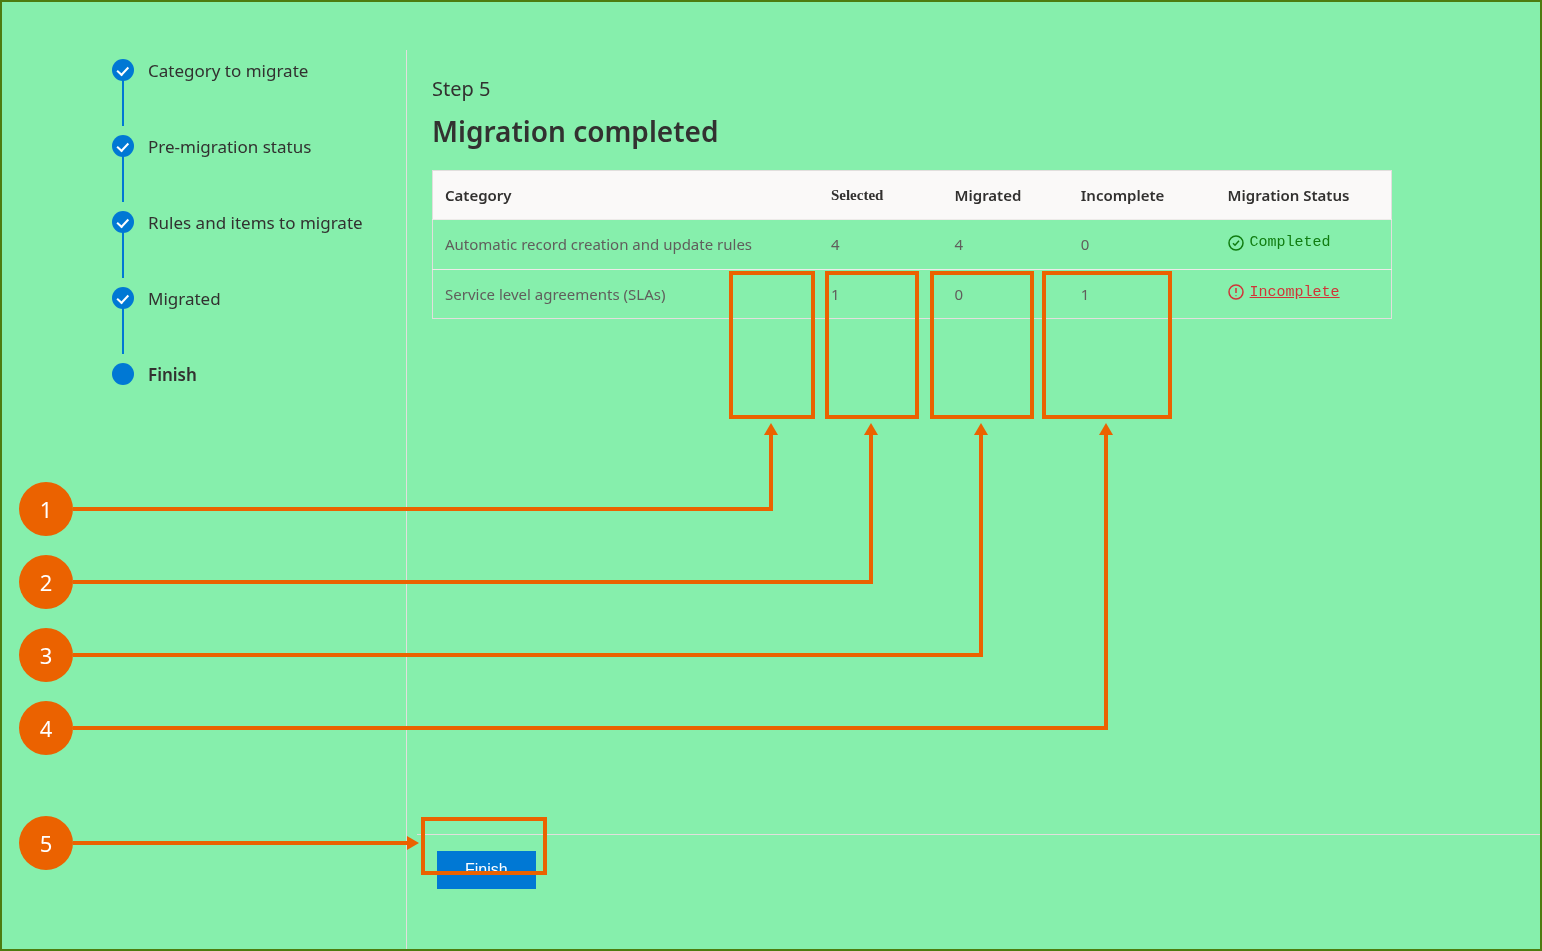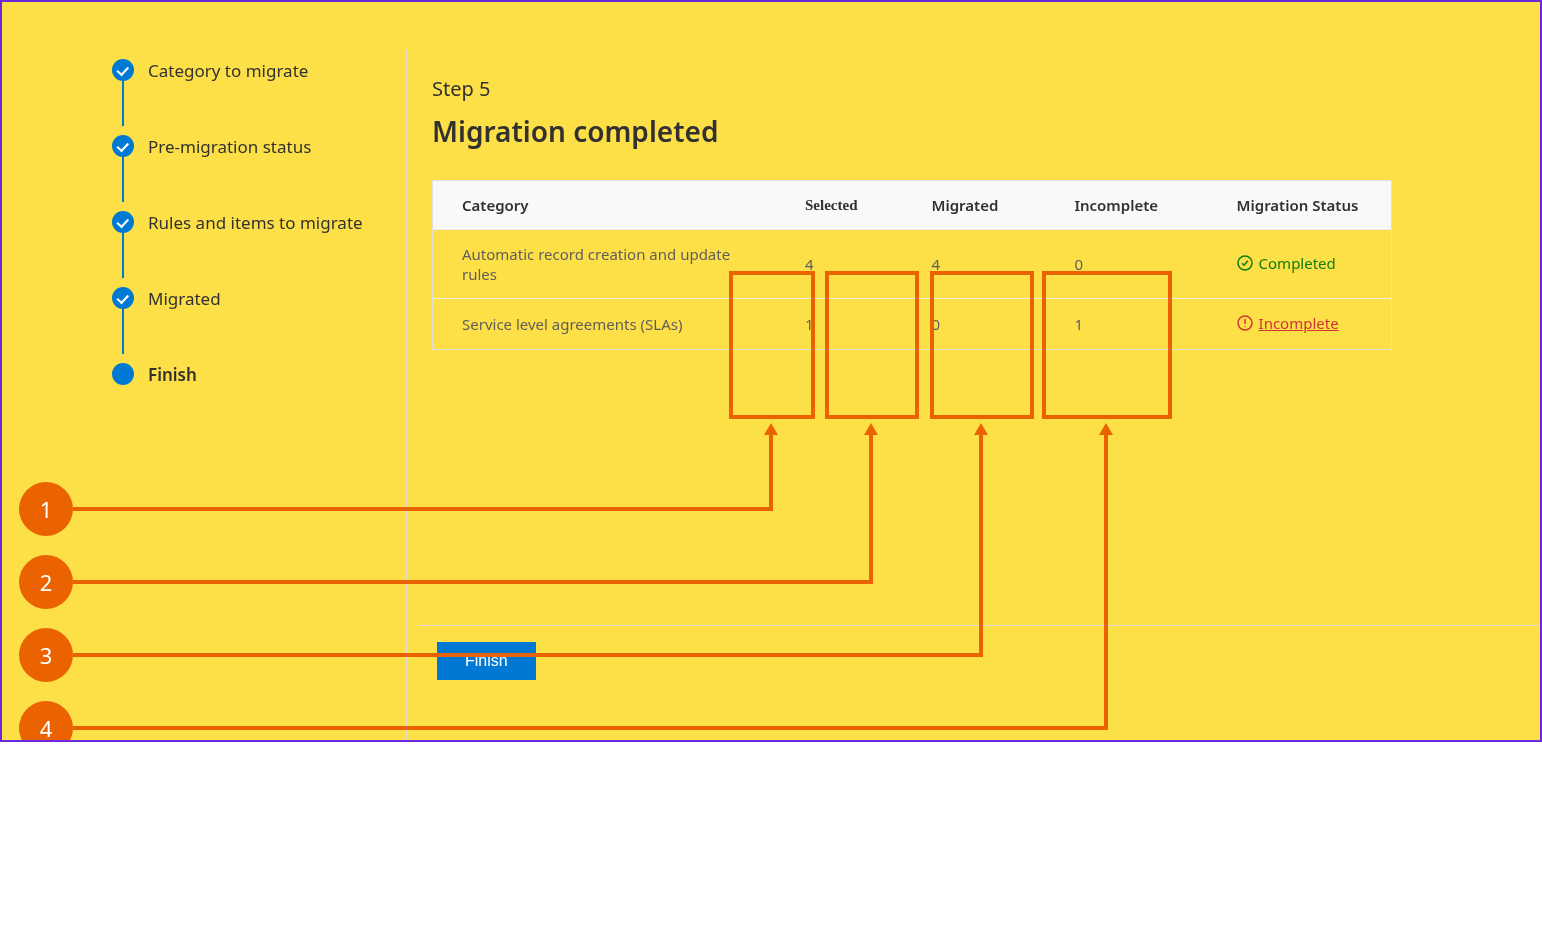--- a/index.html
+++ b/index.html
@@ -1,51 +1,51 @@
 <!DOCTYPE html>
 <html><head>
 <meta charset="utf-8">
 <style>
   * { box-sizing: border-box; }
   html, body { margin:0; padding:0; }
   body { font-family: "Segoe UI", system-ui, -apple-system, sans-serif; color:#323130; }
 
-  .frame { position:relative; width:1542px; height:742px; border:2px solid #6d28d9; background:#fde047; overflow:hidden; }
+  .frame { position:relative; width:1542px; height:951px; border:2px solid #4d7c0f; background:#86efac; overflow:hidden; }
 
   
   .sidebar { position:absolute; left:110px; top:48px; width:295px; border-right:1px solid #e1dfdd; height:903px; }
   .step-item { position:relative; display:flex; align-items:center; gap:14px; height:40px; }
   .step-item + .step-item { margin-top:36px; }
   .step-dot { width:22px; height:22px; border-radius:50%; background:#0078d4; display:flex; align-items:center; justify-content:center; flex-shrink:0; }
   .step-dot.check::after { content:""; width:9px; height:5px; border:solid #fff; border-width:0 0 2.2px 2.2px; transform:rotate(-47deg) translate(0,-1px); }
   .step-label { font-size:17px; color:#323130; }
   .step-label.current { font-weight:600; }
   .connector { position:absolute; left:10px; top:22px; width:2px; height:54px; background:#0078d4; }
 
   
   .main { position:absolute; left:430px; top:73px; width:960px; }
   .step-number { font-size:20px; font-weight:400; margin-bottom:10px; }
-  .page-title { font-size:28px; font-weight:600; margin-bottom:30px; }
+  .page-title { font-size:28px; font-weight:600; margin-bottom:20px; }
   .page-desc { font-size:17px; color:#323130; line-height:1.5; max-width:700px; margin-bottom:50px; }
 
   
   .tbl { width:960px; border:1px solid #e1dfdd; border-collapse:collapse; font-size:15px; }
-  .tbl th, .tbl td { text-align:left; padding:14px 29px; border-bottom:1px solid #edebe9; vertical-align:middle; }
+  .tbl th, .tbl td { text-align:left; padding:14px 12px; border-bottom:1px solid #edebe9; vertical-align:middle; }
   .tbl th { font-weight:600; color:#323130; background:#faf9f8; }
   .tbl td { color:#605e5c; }
   .tbl tr:last-child td { border-bottom:none; }
 
   
   .col-cat { width:300px; }
   .col-sel { width:96px;font-family:Liberation Serif, serif; }
   .col-mig { width:98px; }
   .col-inc { width:114px; }
   .col-sta { width:130px; }
 
-  .status { display:inline-flex; align-items:center; gap:6px; }
+  .status { display:inline-flex; align-items:center; gap:6px;font-family:Liberation Mono, monospace; }
   .status.completed { color:#107c10; }
   .status.incomplete { color:#d13438; }
   .status.incomplete .status-text { text-decoration:underline; }
   .ico-check { width:16px; height:16px; stroke:#107c10; fill:none; stroke-width:1.5; }
   .ico-error { width:16px; height:16px; stroke:#d13438; fill:none; stroke-width:1.5; }
 
   
   .footer { position:absolute; left:415px; right:0; bottom:60px; border-top:1px solid #e1dfdd; padding-top:16px; }
   .finish-btn { margin-left:20px; background:#0078d4; color:#fff; border:none; font-size:16px; padding:10px 28px; cursor:pointer; }
 

